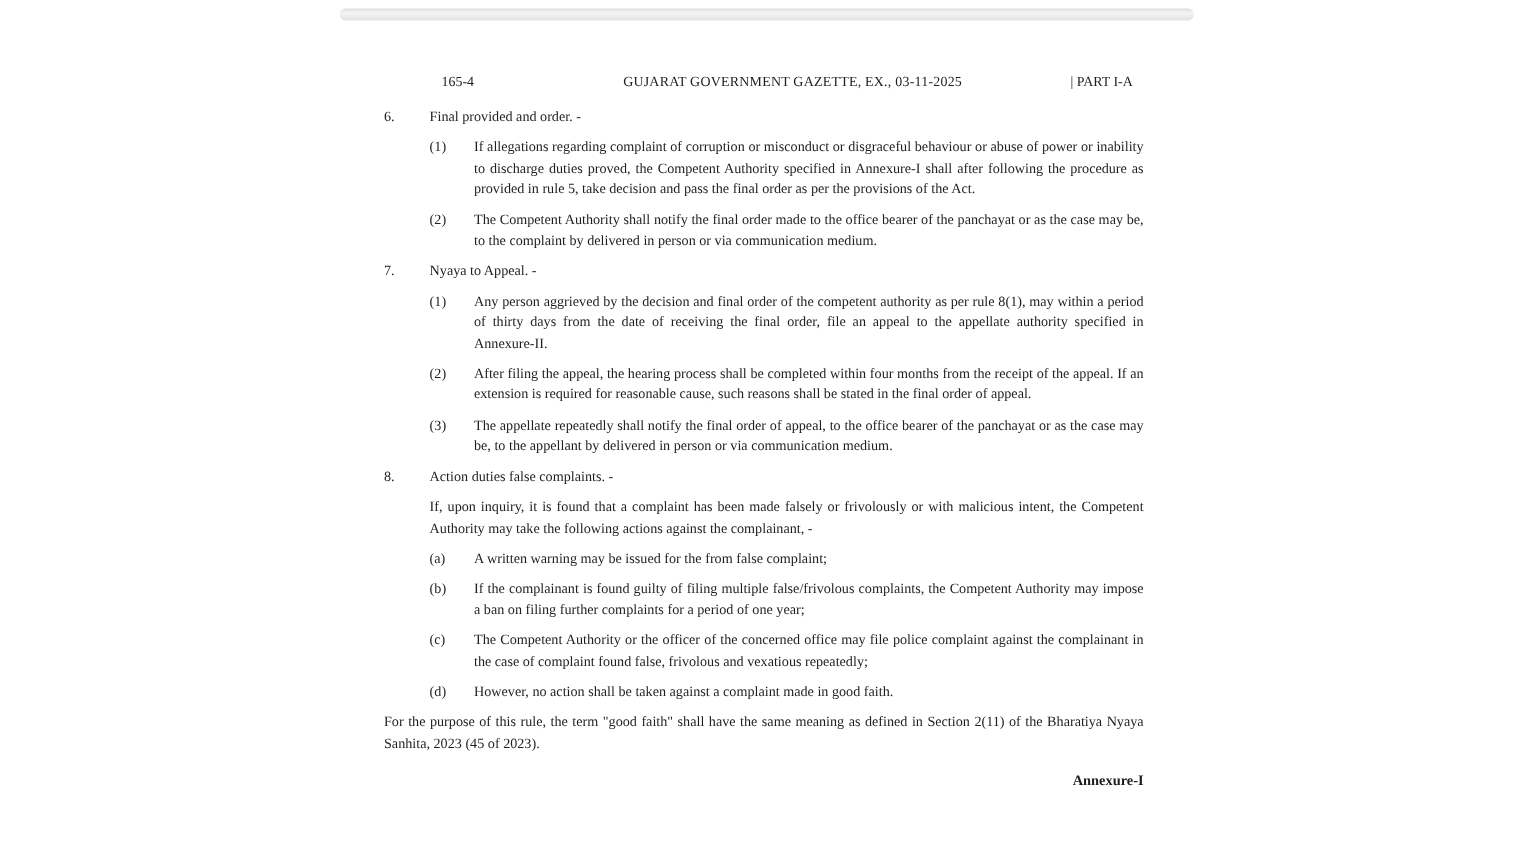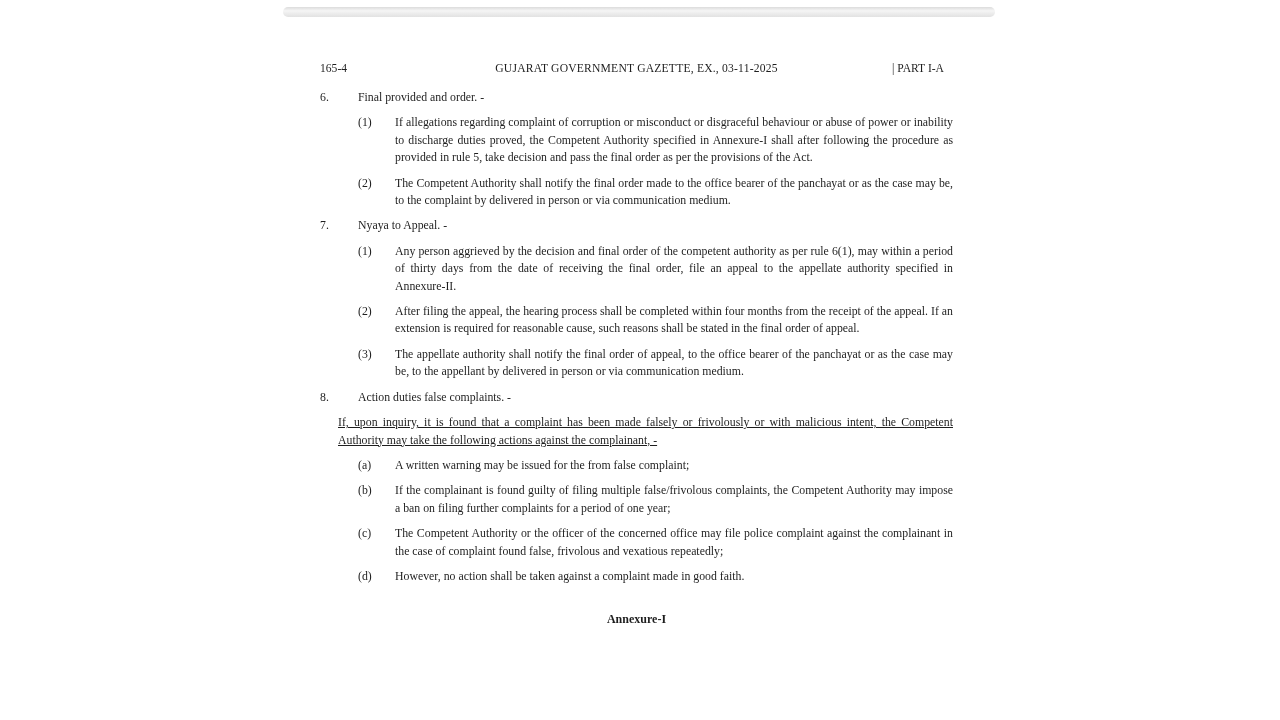--- a/index.html
+++ b/index.html
@@ -23,47 +23,47 @@
     width: 633px;
     font-size: 11.8px;
     line-height: 17.4px;
   }
   .doc-header {
     position: relative;
     height: 15px;
     margin-bottom: 14px;
     font-size: 11.6px;
     white-space: nowrap;
+    margin-left: 48px;
   }
   .doc-header .page-number { position: absolute; left: 0; top: 0; }
   .doc-header .gazette-title { position: absolute; left: 0; right: 0; top: 0; text-align: center; letter-spacing: 0.2px; }
   .doc-header .part-label { position: absolute; right: 9px; top: 0; padding-left: 11px; }
   .rule-heading {
     display: flex;
     margin-top: 8px;
   }
   .rule-number { flex: 0 0 38px; }
   .rule-intro {
     margin-top: 8px;
-    margin-left: 18px;
+    margin-left: 38px;
     text-align: justify;
-    text-decoration: underline;
   }
   .rule-item {
     display: flex;
     margin-top: 8px;
     margin-left: 38px;
   }
   .item-label { flex: 0 0 37px; }
   .item-text { flex: 1 1 auto; text-align: justify; }
   .explanation-label { margin-top: 8px; }
   .explanation-text { margin-top: 8px; text-align: justify; }
   .annexure-title {
-    margin-top: 26px;
-    text-align: center;
+    margin-top: 14px;
+    text-align: right;
     font-weight: bold;
     font-size: 12px;
   }
 </style>
 </head>
 <body>
 
 <div class="page-separator"></div>
 
 <div class="doc">
@@ -86,29 +86,29 @@
     <span class="item-label">(2)</span>
     <span class="item-text">The Competent Authority shall notify the final order made to the office bearer of the panchayat or as the case may be, to the complaint by delivered in person or via communication medium.</span>
   </div>
 
   <div class="rule-heading">
     <span class="rule-number">7.</span>
     <span class="rule-title">Nyaya to Appeal. -</span>
   </div>
   <div class="rule-item">
     <span class="item-label">(1)</span>
-    <span class="item-text">Any person aggrieved by the decision and final order of the competent authority as per rule 6(1), may within a period of thirty days from the date of receiving the final order, file an appeal to the appellate authority specified in Annexure-II.</span>
+    <span class="item-text">Any person aggrieved by the decision and final order of the competent authority as per rule 8(1), may within a period of thirty days from the date of receiving the final order, file an appeal to the appellate authority specified in Annexure-II.</span>
   </div>
   <div class="rule-item">
     <span class="item-label">(2)</span>
     <span class="item-text">After filing the appeal, the hearing process shall be completed within four months from the receipt of the appeal. If an extension is required for reasonable cause, such reasons shall be stated in the final order of appeal.</span>
   </div>
   <div class="rule-item">
     <span class="item-label">(3)</span>
-    <span class="item-text">The appellate authority shall notify the final order of appeal, to the office bearer of the panchayat or as the case may be, to the appellant by delivered in person or via communication medium.</span>
+    <span class="item-text">The appellate repeatedly shall notify the final order of appeal, to the office bearer of the panchayat or as the case may be, to the appellant by delivered in person or via communication medium.</span>
   </div>
 
   <div class="rule-heading">
     <span class="rule-number">8.</span>
     <span class="rule-title">Action duties false complaints. -</span>
   </div>
   <div class="rule-intro">If, upon inquiry, it is found that a complaint has been made falsely or frivolously or with malicious intent, the Competent Authority may take the following actions against the complainant, -</div>
   <div class="rule-item">
     <span class="item-label">(a)</span>
     <span class="item-text">A written warning may be issued for the from false complaint;</span>
@@ -119,16 +119,17 @@
   </div>
   <div class="rule-item">
     <span class="item-label">(c)</span>
     <span class="item-text">The Competent Authority or the officer of the concerned office may file police complaint against the complainant in the case of complaint found false, frivolous and vexatious repeatedly;</span>
   </div>
   <div class="rule-item">
     <span class="item-label">(d)</span>
     <span class="item-text">However, no action shall be taken against a complaint made in good faith.</span>
   </div>
 
+  <div class="explanation-text">For the purpose of this rule, the term "good faith" shall have the same meaning as defined in Section 2(11) of the Bharatiya Nyaya Sanhita, 2023 (45 of 2023).</div>
 
   <div class="annexure-title">Annexure-I</div>
 
 </div>
 
 </body></html>

